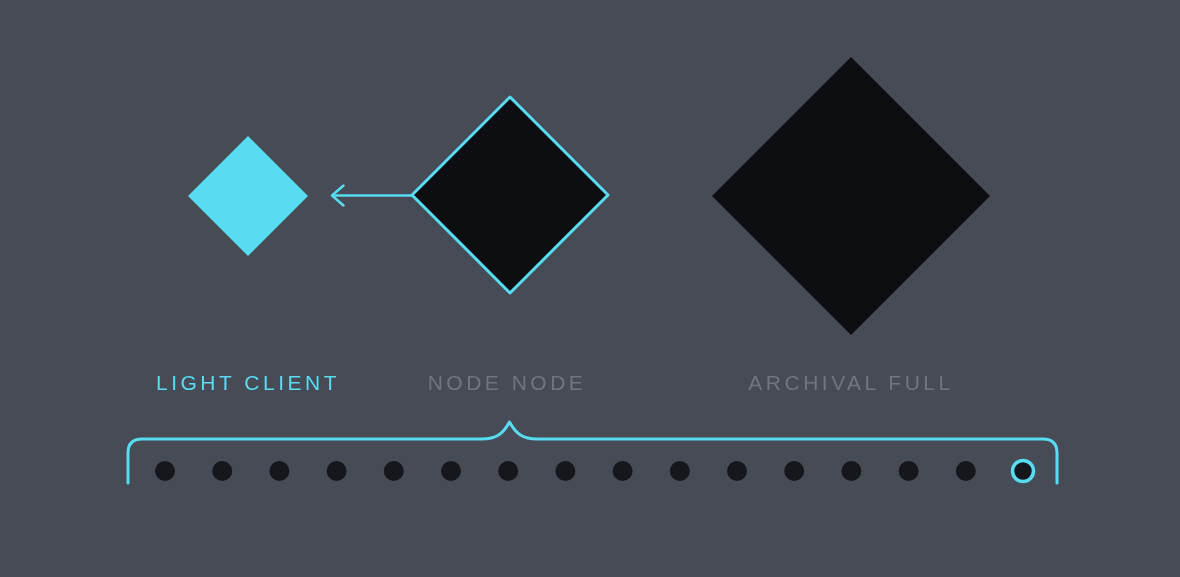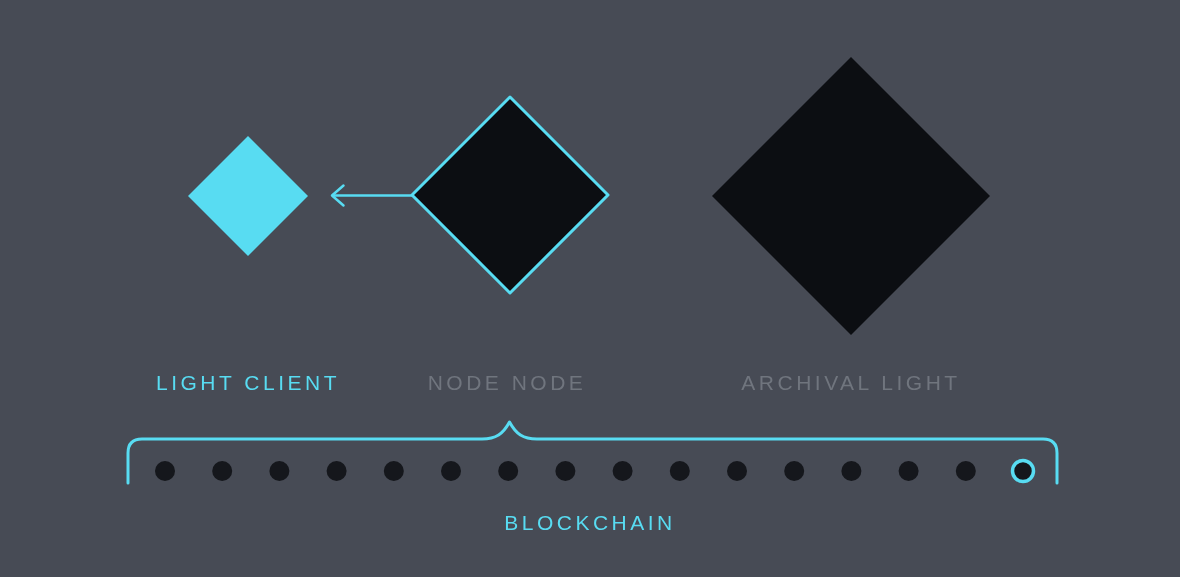--- a/index.html
+++ b/index.html
@@ -83,17 +83,16 @@
         <circle cx="908.6" cy="471" r="10" class="dot"></circle>
         <circle cx="965.8" cy="471" r="10" class="dot"></circle>
         <circle cx="1023.0" cy="471" r="10.5" class="dot open"></circle>
       </g>
   </svg>
 
   <div class="label accent" style="left:248px;top:372px;">LIGHT CLIENT</div>
 
   <div class="label" style="left:507px;top:372px;">NODE NODE</div>
 
-  <div class="label" style="left:851px;top:372px;">ARCHIVAL LIGHT</div>
+  <div class="label" style="left:851px;top:372px;">ARCHIVAL FULL</div>
 
-  <div class="label accent" style="left:590px;top:512px;">BLOCKCHAIN</div>
 
 </div>
 
 </body></html>

